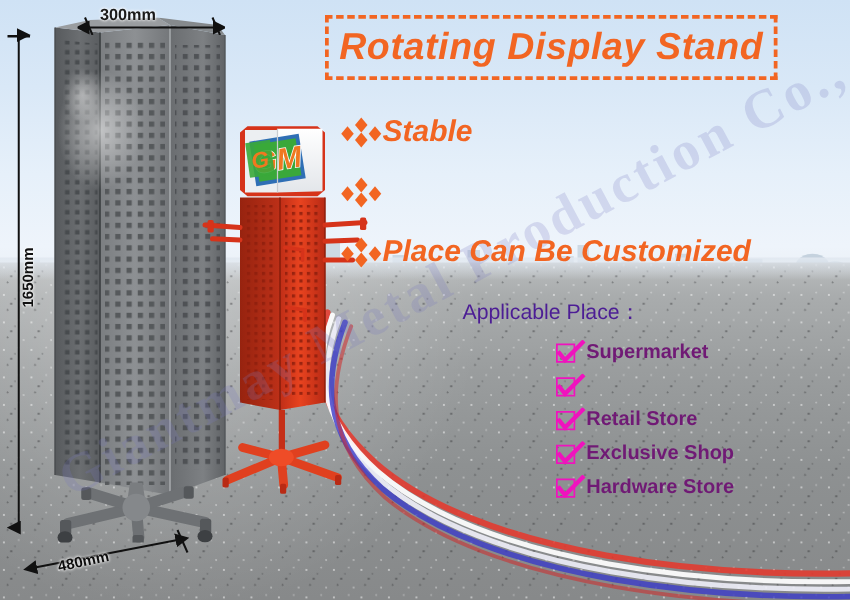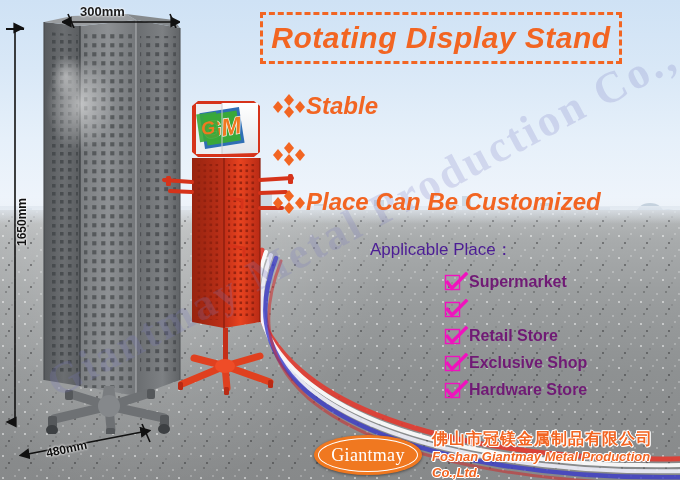--- a/index.html
+++ b/index.html
@@ -499,23 +499,14 @@
       <div class="applic-item">
         <svg class="ck" viewBox="0 0 26 20">
           <rect x="2.5" y="3.5" width="14" height="14" fill="none" stroke="#F012BE" stroke-width="1.4"></rect>
           <path d="M4.5 10.5 L9 16 L23 2" fill="none" stroke="#F012BE" stroke-width="3.4" stroke-linecap="square"></path>
         </svg>
         <span class="applic-label">Hardware Store</span>
       </div>
     </div>
   </div>
 
-  <div class="footer">
-    <div class="logo-ellipse">
-      <span class="logo-text">Giantmay</span>
-    </div>
-    <div class="brand">
-      <div class="brand-cn">佛山市冠镁金属制品有限公司</div>
-      <div class="brand-en">Foshan Giantmay Metal Production Co.,Ltd.</div>
-    </div>
-  </div>
 
 </div>
 
 </body></html>

